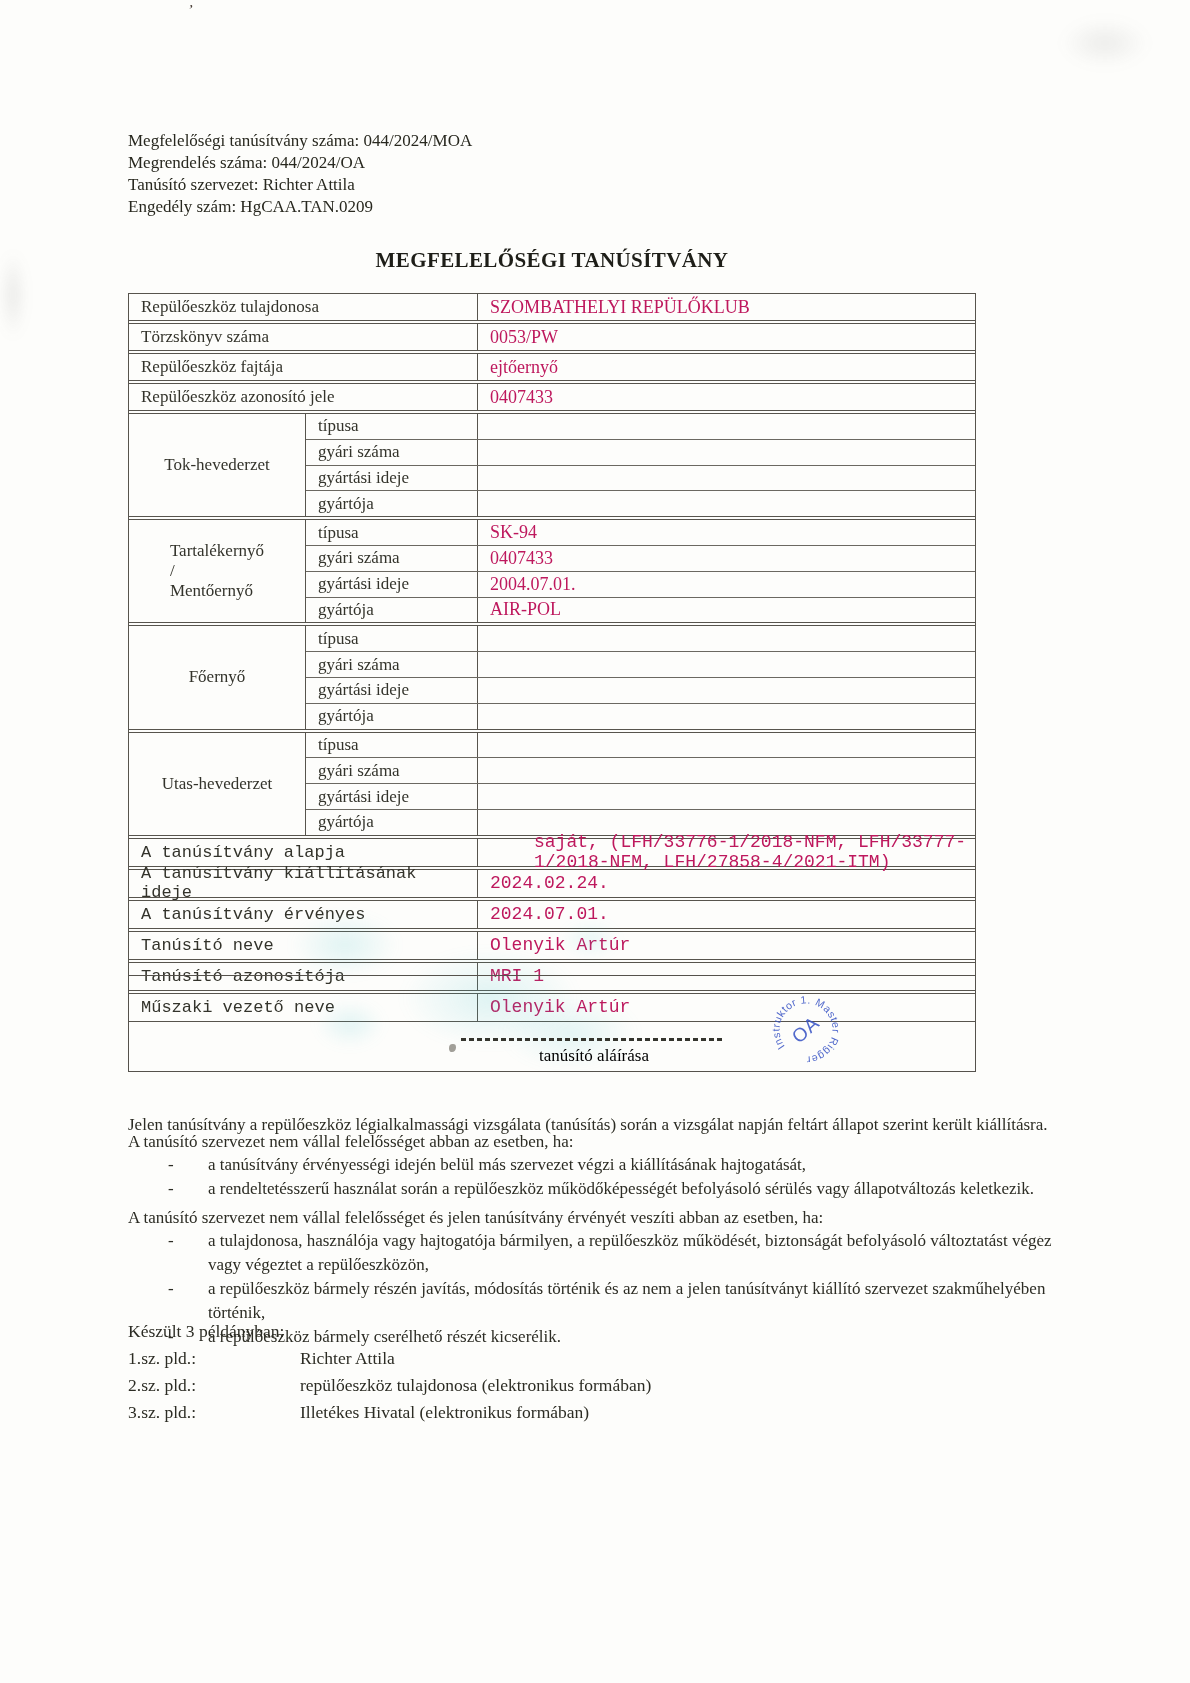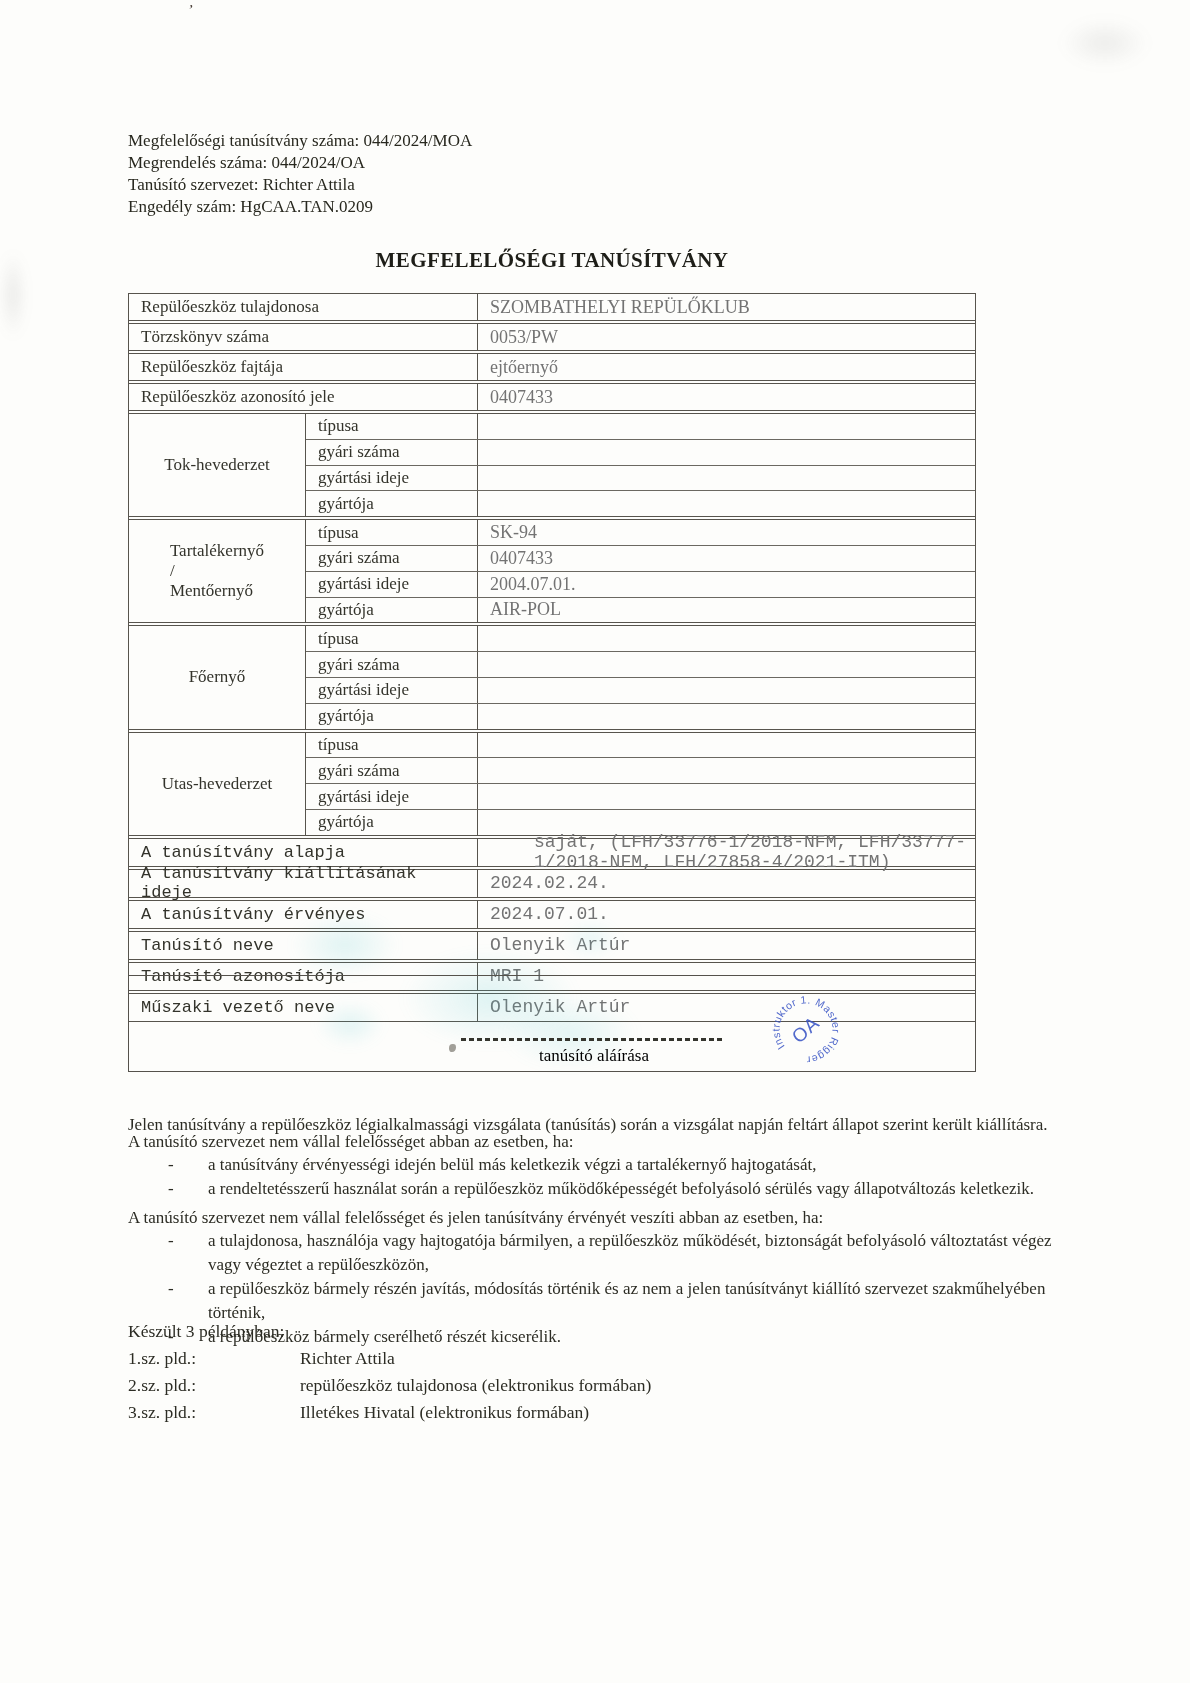--- a/index.html
+++ b/index.html
@@ -17,21 +17,21 @@
   
   .cert-table {
     position:absolute; left:128px; top:293px; width:848px;
     border:1.6px solid #57544d; box-sizing:border-box; background:transparent;
   }
   .cell { box-sizing:border-box; display:flex; align-items:center; }
   .t-row, .b-row { display:flex;justify-content:flex-end; }
   .t-row { height:26px; }
   .t-row + .t-row { border-top:4px double #57544d; }
   .t-row .label { width:349px; border-right:1.4px solid #57544d; padding-left:12px; font-size:17px; color:#33332b; }
-  .t-row .value, .b-row .value, .sub-row .value { flex:1; padding-left:12px; font-size:18px; color:#737373; }
+  .t-row .value, .b-row .value, .sub-row .value { flex:1; padding-left:12px; font-size:18px; color:#be185d; }
   .t-section { display:flex; border-top:4px double #57544d; }
   .group-cell {
     width:177px; border-right:1.4px solid #57544d; box-sizing:border-box;
     display:flex; align-items:center; justify-content:center; text-align:left;
     white-space:pre-line; font-size:17px; line-height:20px; color:#33332b; padding:2px 4px;
   }
   .sub-rows { flex:1; display:flex; flex-direction:column; }
   .sub-row { display:flex; height:24.8px; }
   .sub-row + .sub-row { border-top:1.4px solid #6b6861; }
   .sub-row .sub-label { width:172px; border-right:1.4px solid #57544d; padding-left:12px; font-size:17px; color:#33332b; }
@@ -248,21 +248,21 @@
         <text x="37" y="43" text-anchor="middle" font-family="Liberation Sans, sans-serif" font-size="19" letter-spacing="1" transform="rotate(-42 37 37)" fill="#3a55c5">OA</text>
       </g>
     </svg>
   </div>
 
   <p class="para note1">Jelen tanúsítvány a repülőeszköz légialkalmassági vizsgálata (tanúsítás) során a vizsgálat napján feltárt állapot szerint került kiállításra.</p>
 
   <div class="para disc1">
     <div>A tanúsító szervezet nem vállal felelősséget abban az esetben, ha:</div>
     <div class="bullet">
-      <span class="btext">a tanúsítvány érvényességi idején belül más keletkezik végzi a tartalékernyő hajtogatását,</span>
+      <span class="btext">a tanúsítvány érvényességi idején belül más szervezet végzi a kiállításának hajtogatását,</span>
     </div>
     <div class="bullet">
       <span class="btext">a rendeltetésszerű használat során a repülőeszköz működőképességét befolyásoló sérülés vagy állapotváltozás keletkezik.</span>
     </div>
   </div>
 
   <div class="para disc2">
     <div>A tanúsító szervezet nem vállal felelősséget és jelen tanúsítvány érvényét veszíti abban az esetben, ha:</div>
     <div class="bullet">
       <span class="btext">a tulajdonosa, használója vagy hajtogatója bármilyen, a repülőeszköz működését, biztonságát befolyásoló változtatást végez vagy végeztet a repülőeszközön,</span>

